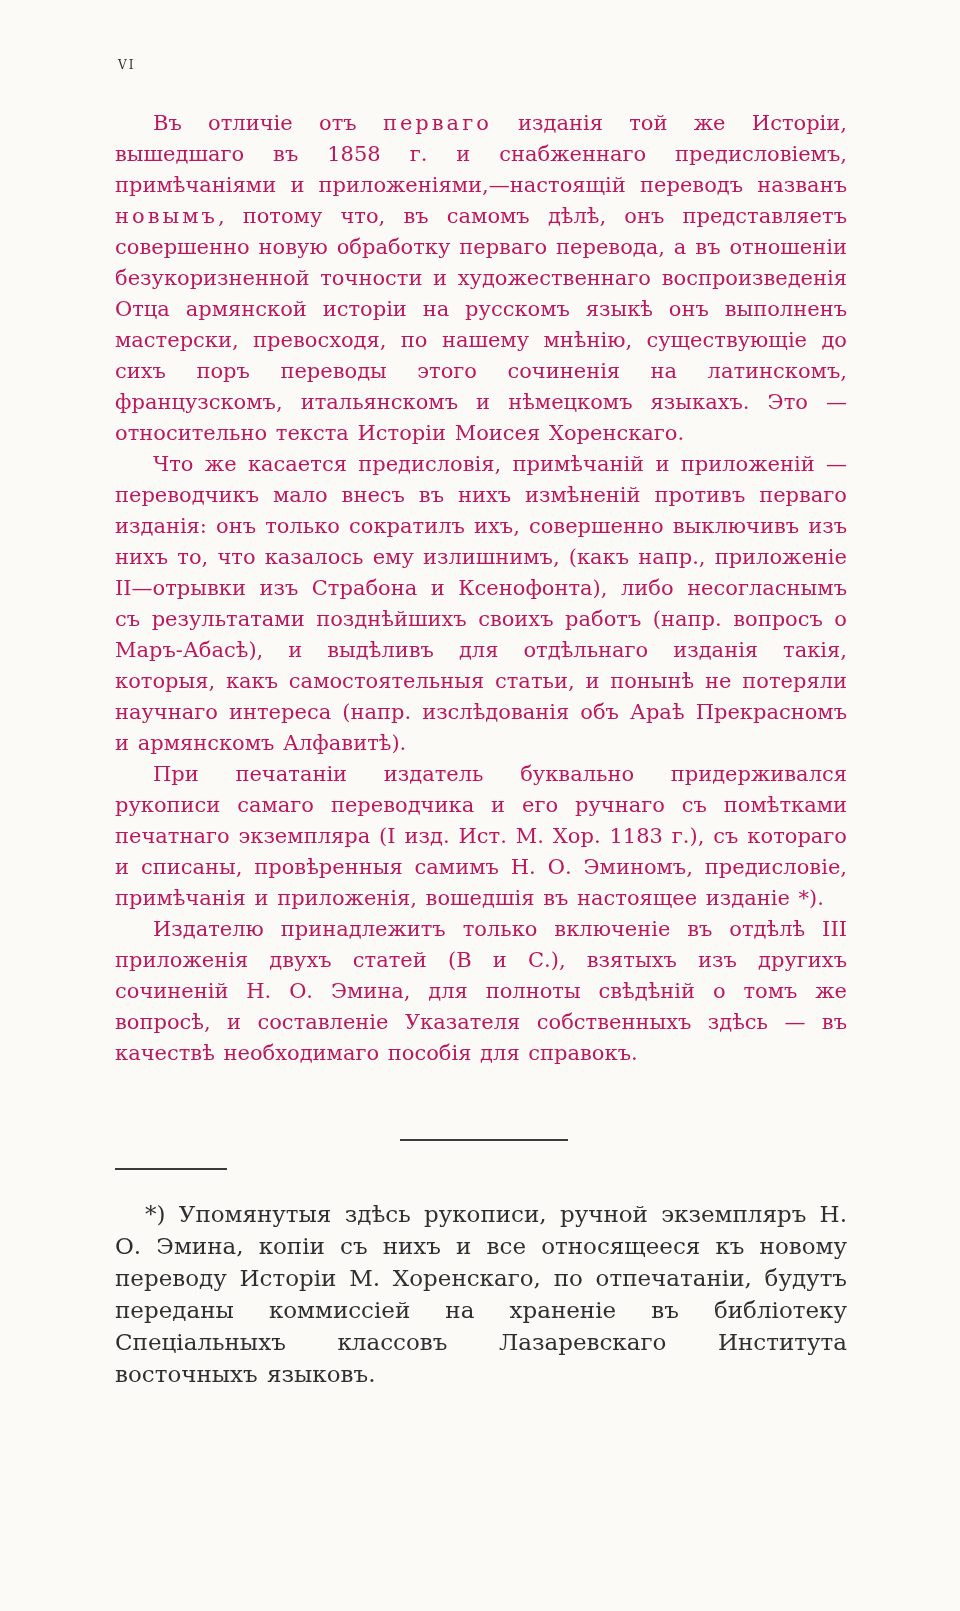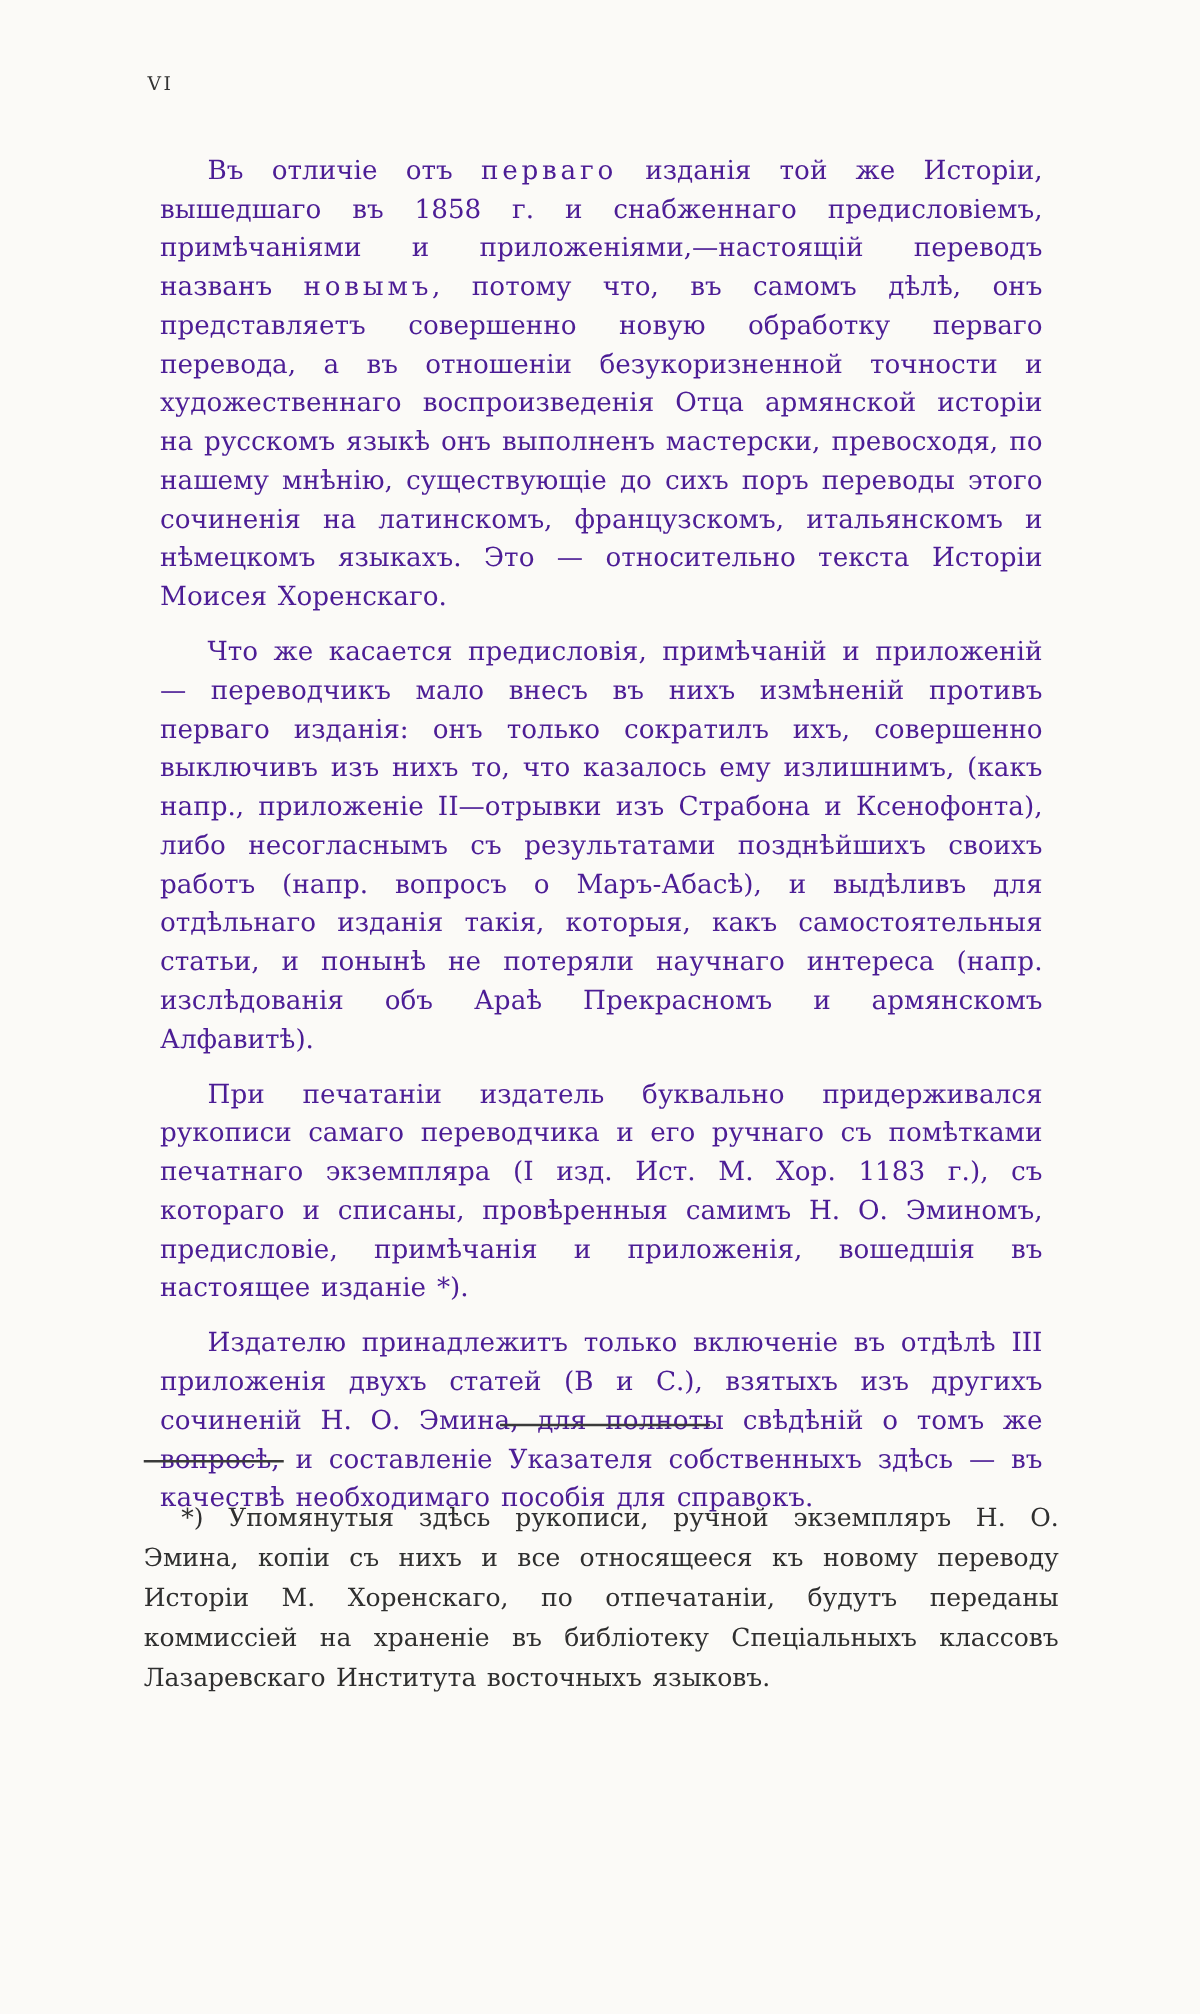--- a/index.html
+++ b/index.html
@@ -15,37 +15,37 @@
     background: #fbfaf7;
     color: #2a2a2a;
     font-family: "DejaVu Serif", "Liberation Serif", serif;
     box-sizing: border-box;
     overflow: hidden;
   }
   .page-number {
     position: absolute;
     top: 58px;
     left: 118px;
-    font-size: 15px;
+    font-size: 12px;
     letter-spacing: 2px;
     color: #333;
   }
   .text-block {
     position: absolute;
     top: 108px;
     left: 115px;
     width: 732px;
   }
   .para {
-    margin: 13px;
+    margin: 0;
     font-size: 21px;
     line-height: 31px;
     text-align: justify;
     text-indent: 38px;
-    color: #4c1d95;
+    color: #be185d;
     word-spacing: 2px;
   }
   .spaced {
     letter-spacing: 3px;
   }
   .rule-center {
     position: absolute;
     top: 1139px;
     left: 400px;
     width: 168px;
@@ -61,21 +61,21 @@
     border-top: 2px solid #3a3a3a;
   }
   .footnote-block {
     position: absolute;
     top: 1198px;
     left: 115px;
     width: 732px;
   }
   .footnote {
     margin: 0;
-    font-size: 20px;
+    font-size: 23px;
     line-height: 32px;
     text-align: justify;
     text-indent: 30px;
     color: #2f2f2f;
     word-spacing: 2px;
   }
 </style>
 </head>
 <body>
 

